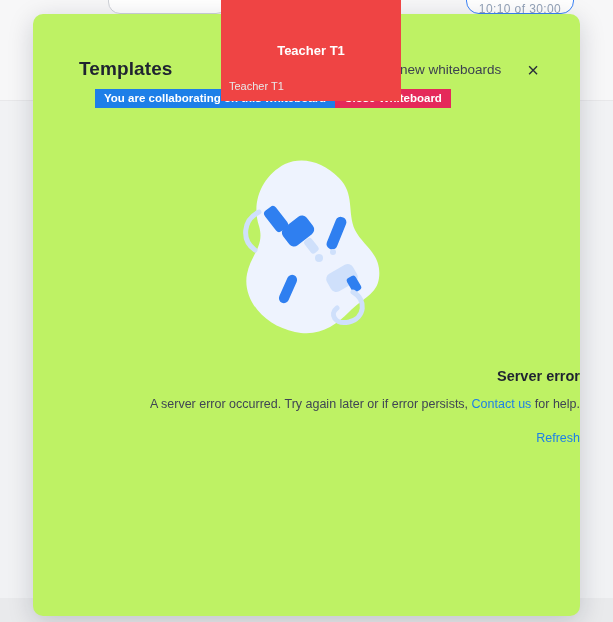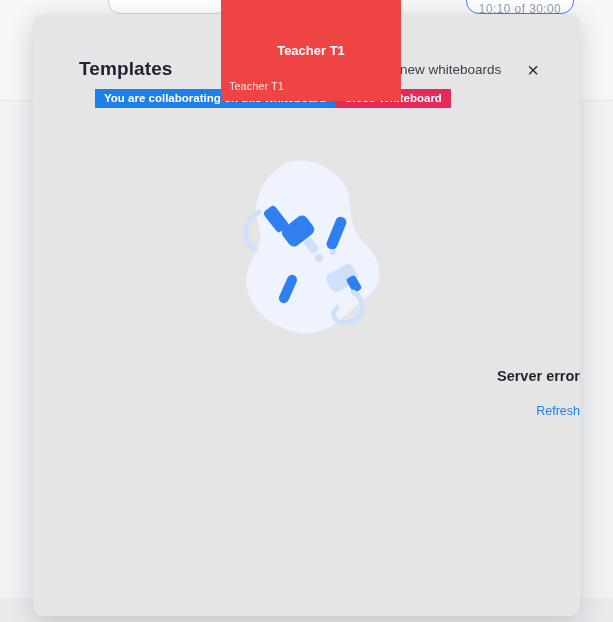--- a/index.html
+++ b/index.html
@@ -77,21 +77,21 @@
   }
   .bg-pill-right span { display: block; margin-top: 9px; }
 
   
   .modal {
     position: absolute;
     left: 33px;
     top: 14px;
     width: 547px;
     height: 602px;
-    background: #e5e5e5;
+    background: #bef264;
     border-radius: 10px;
     box-shadow: 0 6px 26px rgba(15, 23, 42, 0.18);
     overflow: hidden;
   }
   .modal-header {
     position: relative;
     height: 82px;
   }
   .modal-title {
     position: absolute;
@@ -259,20 +259,25 @@
       <rect x="142" y="122" width="10" height="16" rx="3" transform="rotate(-30 147 130)" fill="#2f7ff0"></rect>
       <rect x="76" y="120" width="10" height="30" rx="5" transform="rotate(24 81 135)" fill="#2f7ff0"></rect>
       <path d="M52 58 C36 66 34 86 48 96" stroke="#cfe0fb" stroke-width="5" fill="none" stroke-linecap="round"></path>
       <path d="M146 138 C160 146 158 164 142 168 C128 171 122 160 130 154" stroke="#cfe0fb" stroke-width="5" fill="none" stroke-linecap="round"></path>
       <circle cx="112" cy="104" r="4" fill="#cfe0fb"></circle>
       <circle cx="126" cy="98" r="3" fill="#cfe0fb"></circle>
     </svg>
 
     <div class="error-title">Server error</div>
 
+    <div class="error-desc">
+      <span>A server error occurred. Try again later or if error persists,</span>
+      <a href="#">Contact us</a>
+      <span>for help.</span>
+    </div>
 
     <a class="error-refresh" href="#">Refresh</a>
   </div>
 </div>
 
 <div class="collab-banner">
   <div class="collab-msg">You are collaborating on this whiteboard</div>
   <button class="collab-close">Close Whiteboard</button>
 </div>
 

